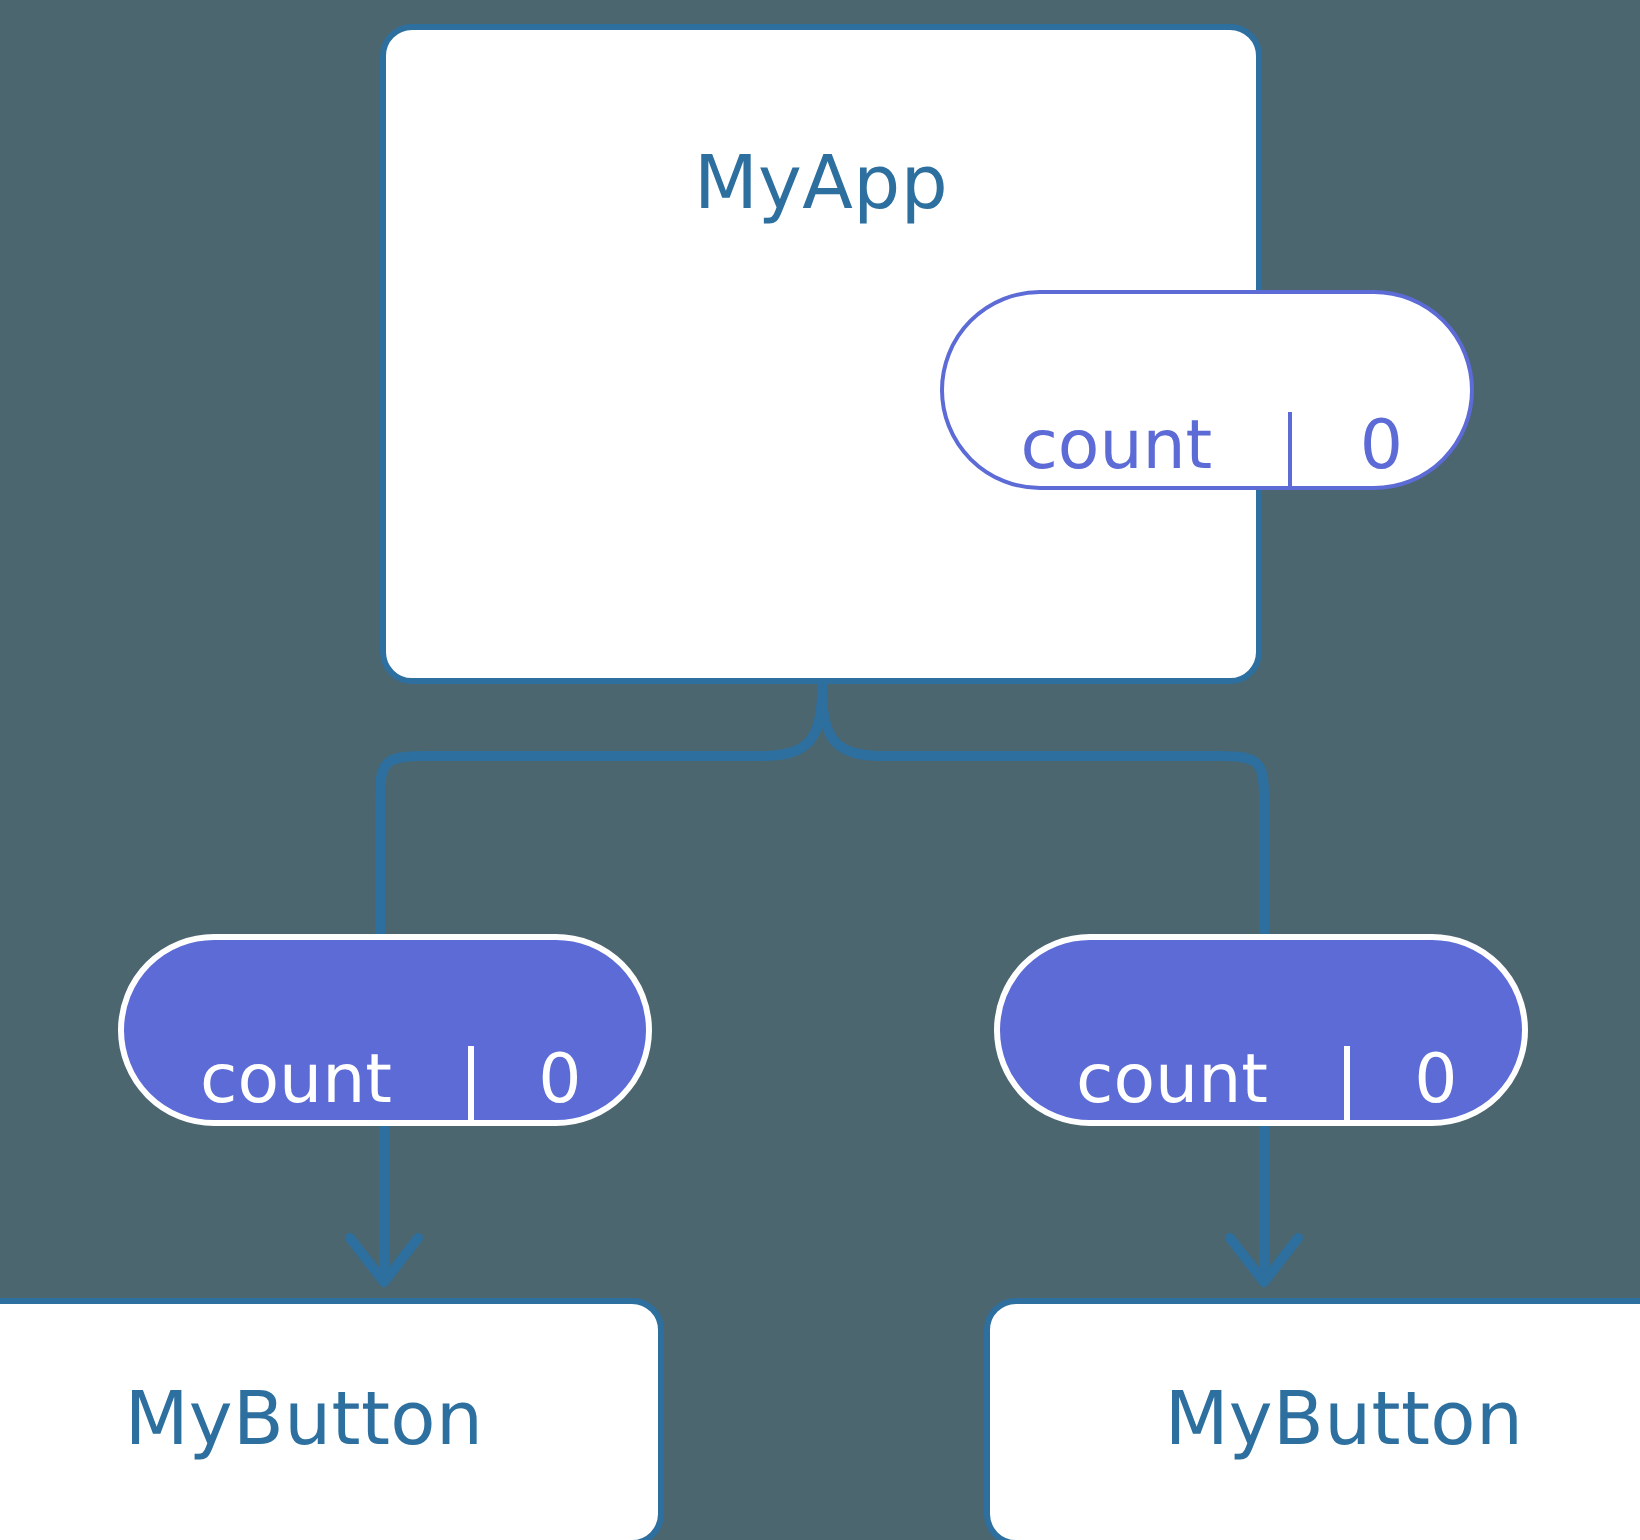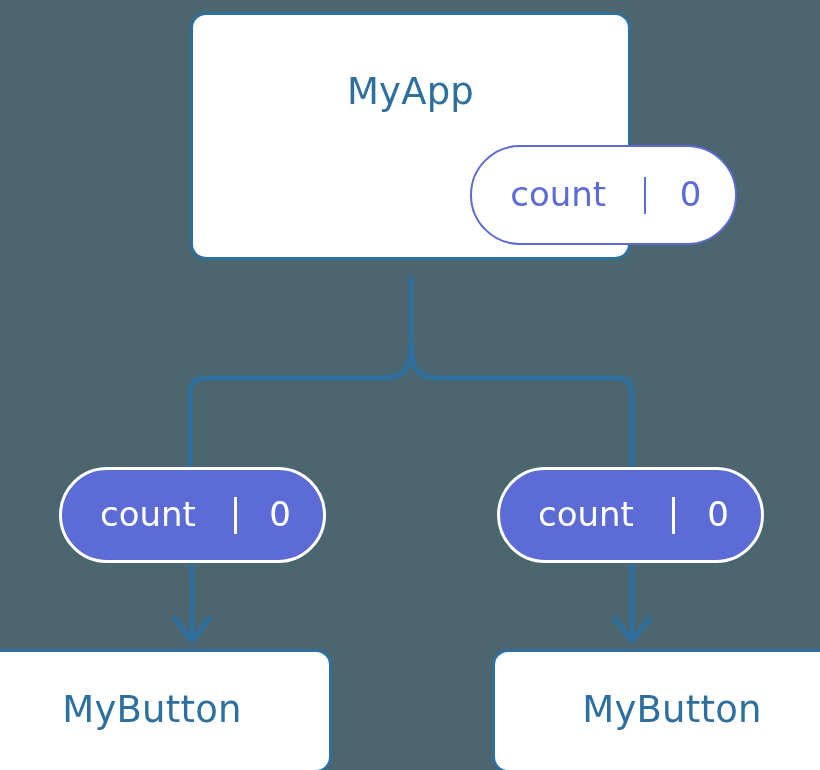--- a/index.html
+++ b/index.html
@@ -35,21 +35,21 @@
     background: #ffffff;
     border: 3px solid #2d6f9e;
     border-radius: 16px;
     box-sizing: border-box;
     z-index: 2;
   }
   #app-box {
     left: 190px;
     top: 12px;
     width: 441px;
-    height: 248px;
+    height: 330px;
   }
   .component-title {
     color: #2d6f9e;
     font-size: 37px;
     font-weight: 400;
     letter-spacing: 0.2px;
     text-align: center;
     line-height: 1;
   }
   #app-box .component-title {
@@ -83,21 +83,21 @@
   }
   .leaf-box .component-title {
     font-size: 37px;
     padding-bottom: 4px;
   }
 
   
   .state-pill {
     position: absolute;
     display: flex;
-    align-items: center;
+    align-items: flex-end;
     box-sizing: border-box;
     border-radius: 999px;
     z-index: 3;
   }
   .pill-key, .pill-val {
     display: flex;
     align-items: center;
     justify-content: center;
     font-size: 34px;
     line-height: 1;

